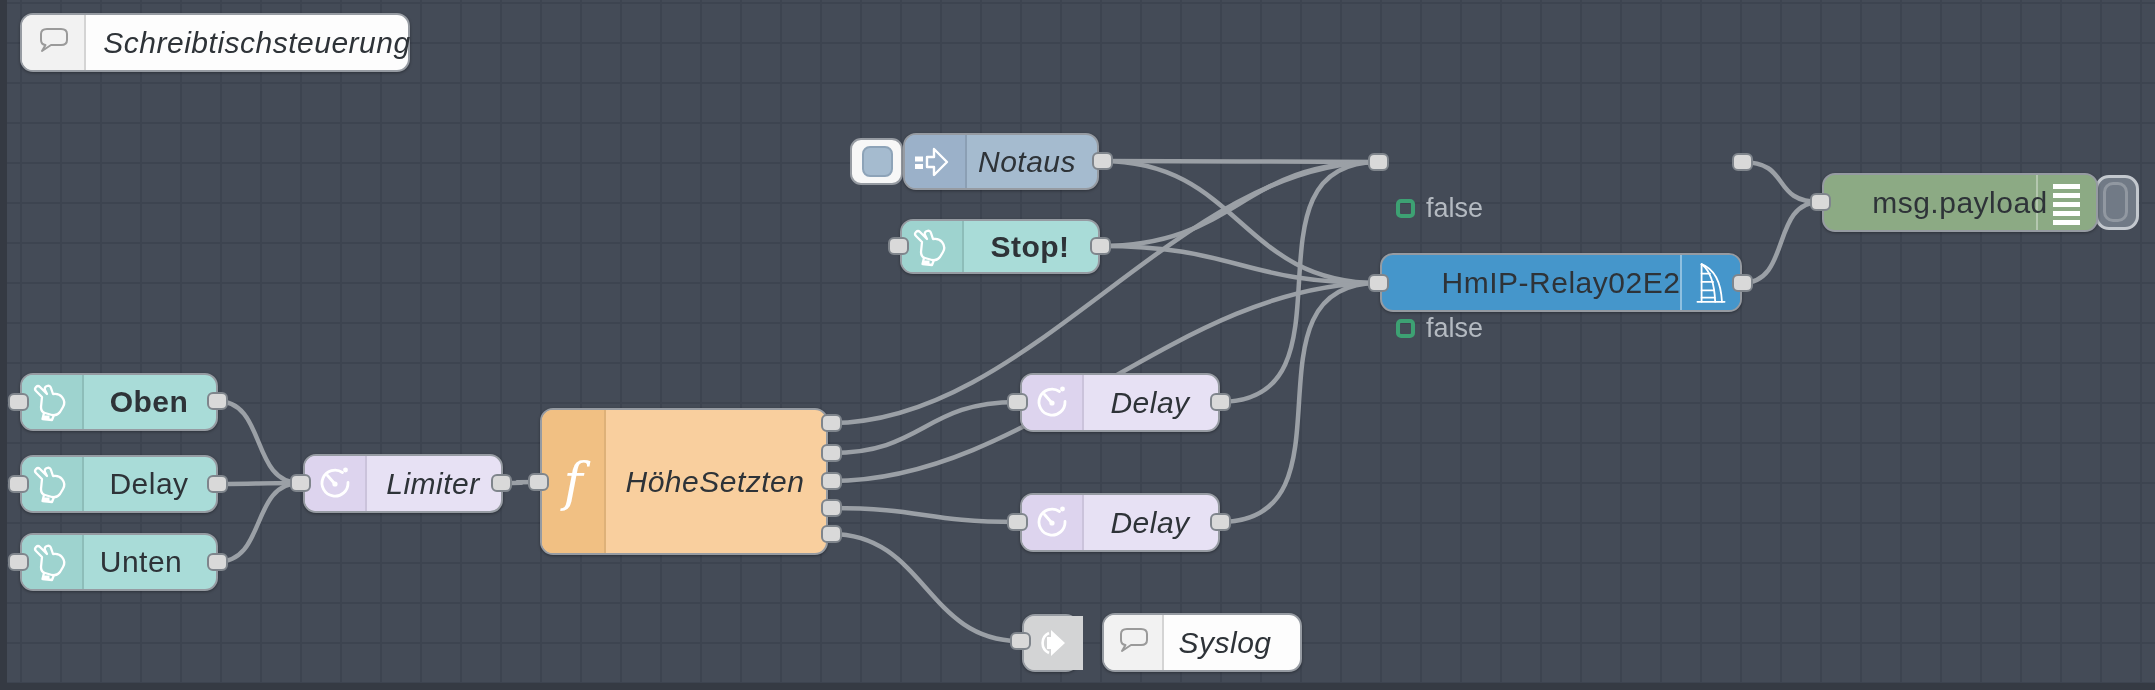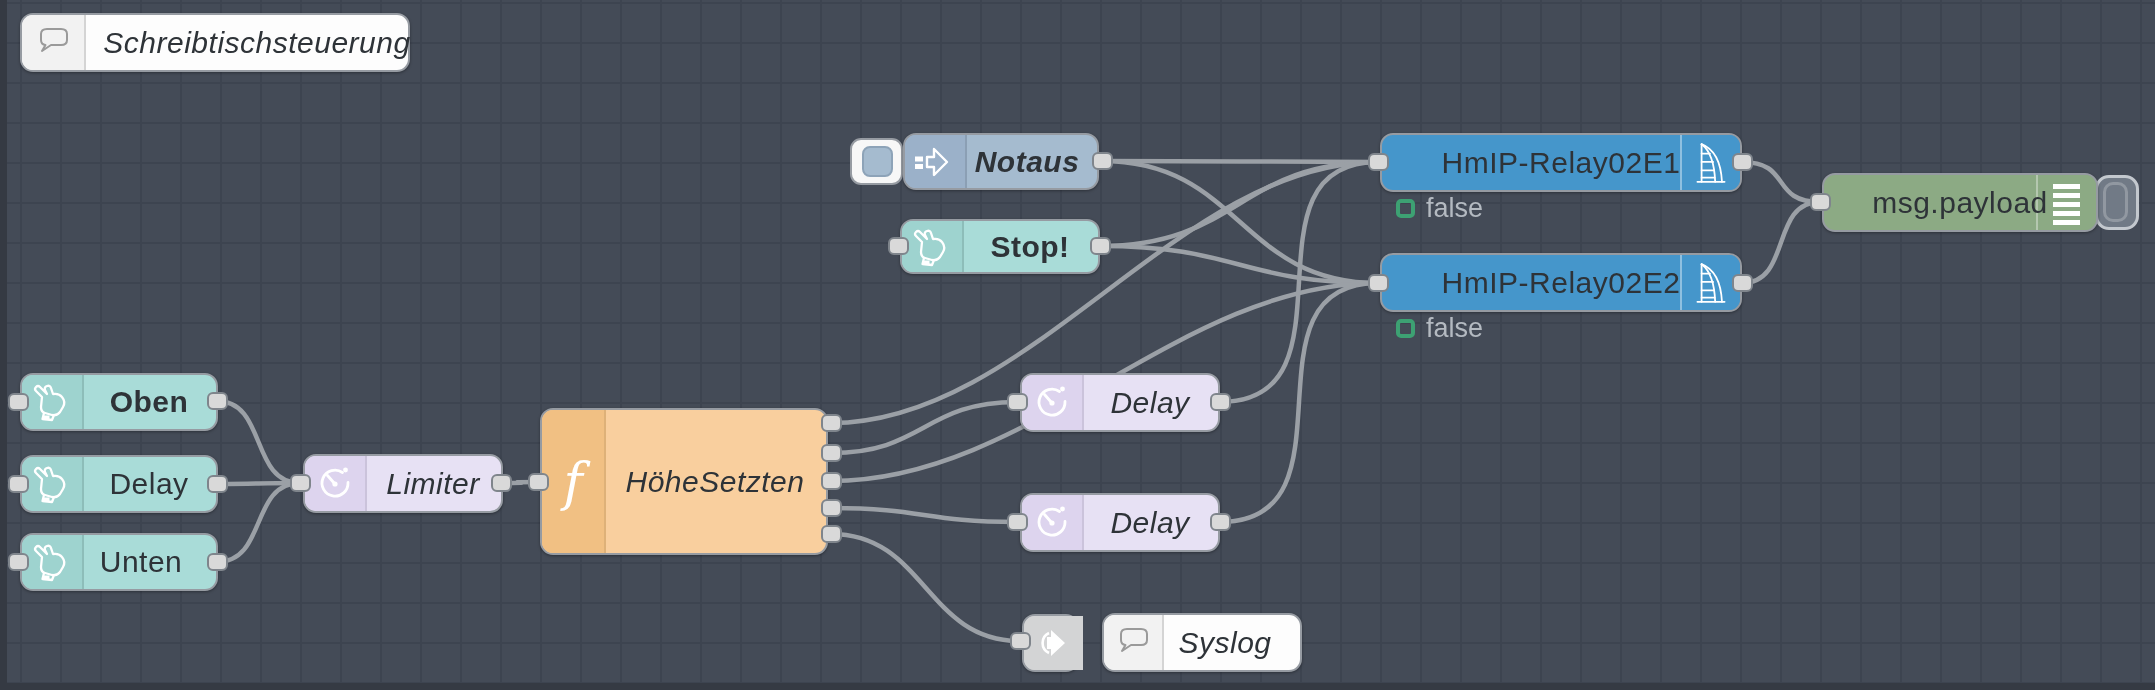--- a/index.html
+++ b/index.html
@@ -71,21 +71,21 @@
     <div class="inject-btn" style="left: 850px; top: 138px; width: 53px; height: 47px;"></div>
     <div class="inject-btn-inner" style="left: 862px; top: 146px; width: 31px; height: 31px; background: rgb(165, 187, 207);"></div>
     <div class="node" style="left: 903px; top: 133px; width: 196px; height: 57px; background: rgb(165, 187, 207);">
       <div class="icon-area" style="width: 60px; background: rgb(155, 177, 201); left: 0px; border-right: 2px solid rgba(0, 0, 0, 0.1); border-radius: 11px 0px 0px 11px;">
         <svg width="44" height="44" viewBox="0 0 44 44">
           <rect x="2" y="16.5" width="8" height="5" fill="#fff"></rect>
           <rect x="2" y="24" width="8" height="5" fill="#fff"></rect>
           <path d="M14 17 h7 v-8 l13 13 -13 13 v-8 h-7 z" fill="none" stroke="#fff" stroke-width="2.4" stroke-linejoin="round"></path>
         </svg>
       </div>
-      <div class="node-label italic" style="left: 52px; font-weight: bold;">Notaus</div>
+      <div class="node-label italic" style="left: 52px;">Notaus</div>
     </div>
     <div class="port" style="left: 1091.5px; top: 152px;"></div>
     <div class="node" style="left: 900px; top: 219px; width: 200px; height: 55px; background: rgb(169, 220, 216); font-weight: bold;">
       <div class="icon-area" style="width: 60px; background: rgb(158, 211, 207); left: 0px; border-right: 2px solid rgba(0, 0, 0, 0.1); border-radius: 11px 0px 0px 11px;">
         <svg width="44" height="44" viewBox="0 0 44 44" fill="none" stroke="#fff" stroke-width="2.3" stroke-linecap="round" stroke-linejoin="round">
           <path d="M12 17 L6 11 Q4 9 6 7 Q8 5 10 7 L17 14 L15 10 Q14 7 17 6 Q20 5 21 8 L23 14 Q29 13 32 17 Q36 22 33 27 L30 32 Q27 36 22 35 L15 33 Q11 32 11 27 Z"></path>
           <path d="M14 33 L12.5 39 L22 40 L24 35"></path>
           <rect x="13.5" y="35.5" width="6" height="4.5" fill="#fff" stroke="none"></rect>
         </svg>
       </div>
@@ -173,35 +173,20 @@
           <path d="M29.5 10.5 A13 13 0 1 0 35 20.5"></path>
           <circle cx="32.5" cy="8" r="2.4" fill="#fff" stroke="none"></circle>
           <circle cx="22" cy="22" r="2.6" fill="#fff" stroke="none"></circle>
           <path d="M21.5 21.5 L14.5 13.5"></path>
         </svg>
       </div>
       <div class="node-label italic" style="left: 60px;">Delay</div>
     </div>
     <div class="port" style="left: 1006.5px; top: 513px;"></div>
     <div class="port" style="left: 1209.5px; top: 513px;"></div>
-    <div class="node" style="left: 1380px; top: 133px; width: 362px; height: 59px; background: rgb(69, 150, 203);">
-      <div class="icon-area" style="width: 58px; background: rgb(69, 150, 203); right: 0px; border-left: 2px solid rgba(255, 255, 255, 0.4); border-radius: 0px 11px 11px 0px;">
-        <svg width="46" height="46" viewBox="0 0 44 44" fill="none" stroke="#fff" stroke-width="1.7" stroke-linecap="round">
-          <path d="M13 4 V40"></path>
-          <path d="M13 4 Q31 11 32.5 40"></path>
-          <path d="M13 4 Q25 13 26 40"></path>
-          <path d="M13 13 H21"></path>
-          <path d="M13 21 H24"></path>
-          <path d="M13 29 H25"></path>
-          <path d="M13 36 H25.5"></path>
-          <path d="M9 40 H35"></path>
-        </svg>
-      </div>
-      <div class="node-label">HmIP-Relay02E1</div>
-    </div>
     <div class="port" style="left: 1367.5px; top: 153px;"></div>
     <div class="port" style="left: 1731.5px; top: 153px;"></div>
     <div class="status-ring" style="left: 1396px; top: 199px; border-color: rgb(61, 161, 115);"></div>
     <div class="status-text" style="left: 1426px; top: 193px;">false</div>
     <div class="node" style="left: 1380px; top: 253px; width: 362px; height: 59px; background: rgb(69, 150, 203);">
       <div class="icon-area" style="width: 58px; background: rgb(69, 150, 203); right: 0px; border-left: 2px solid rgba(255, 255, 255, 0.4); border-radius: 0px 11px 11px 0px;">
         <svg width="46" height="46" viewBox="0 0 44 44" fill="none" stroke="#fff" stroke-width="1.7" stroke-linecap="round">
           <path d="M13 4 V40"></path>
           <path d="M13 4 Q31 11 32.5 40"></path>
           <path d="M13 4 Q25 13 26 40"></path>

